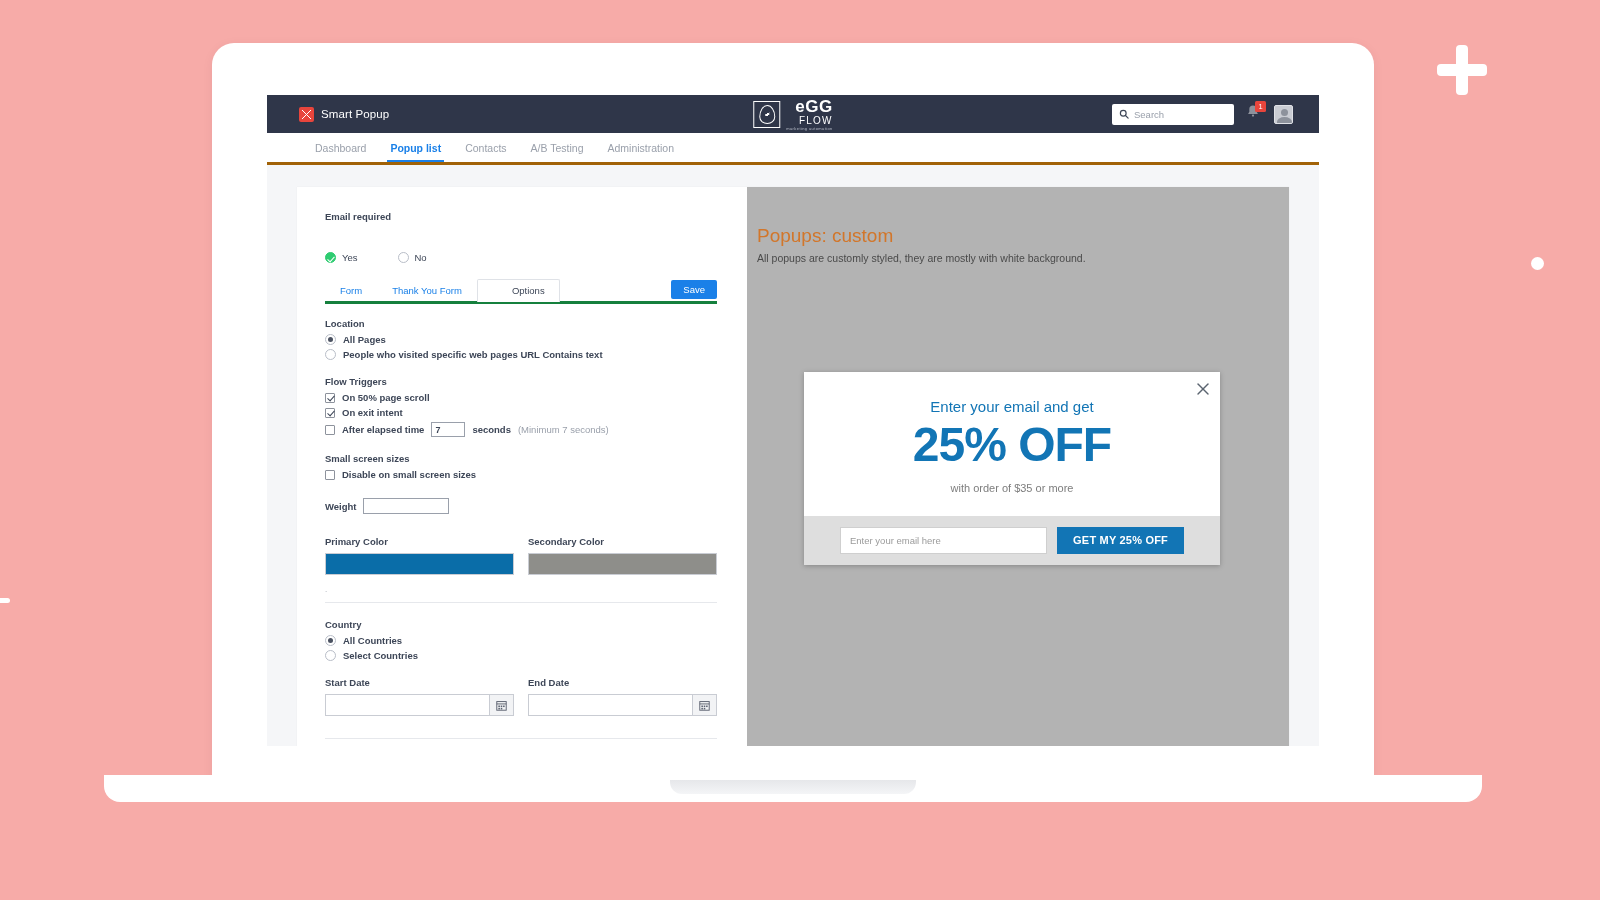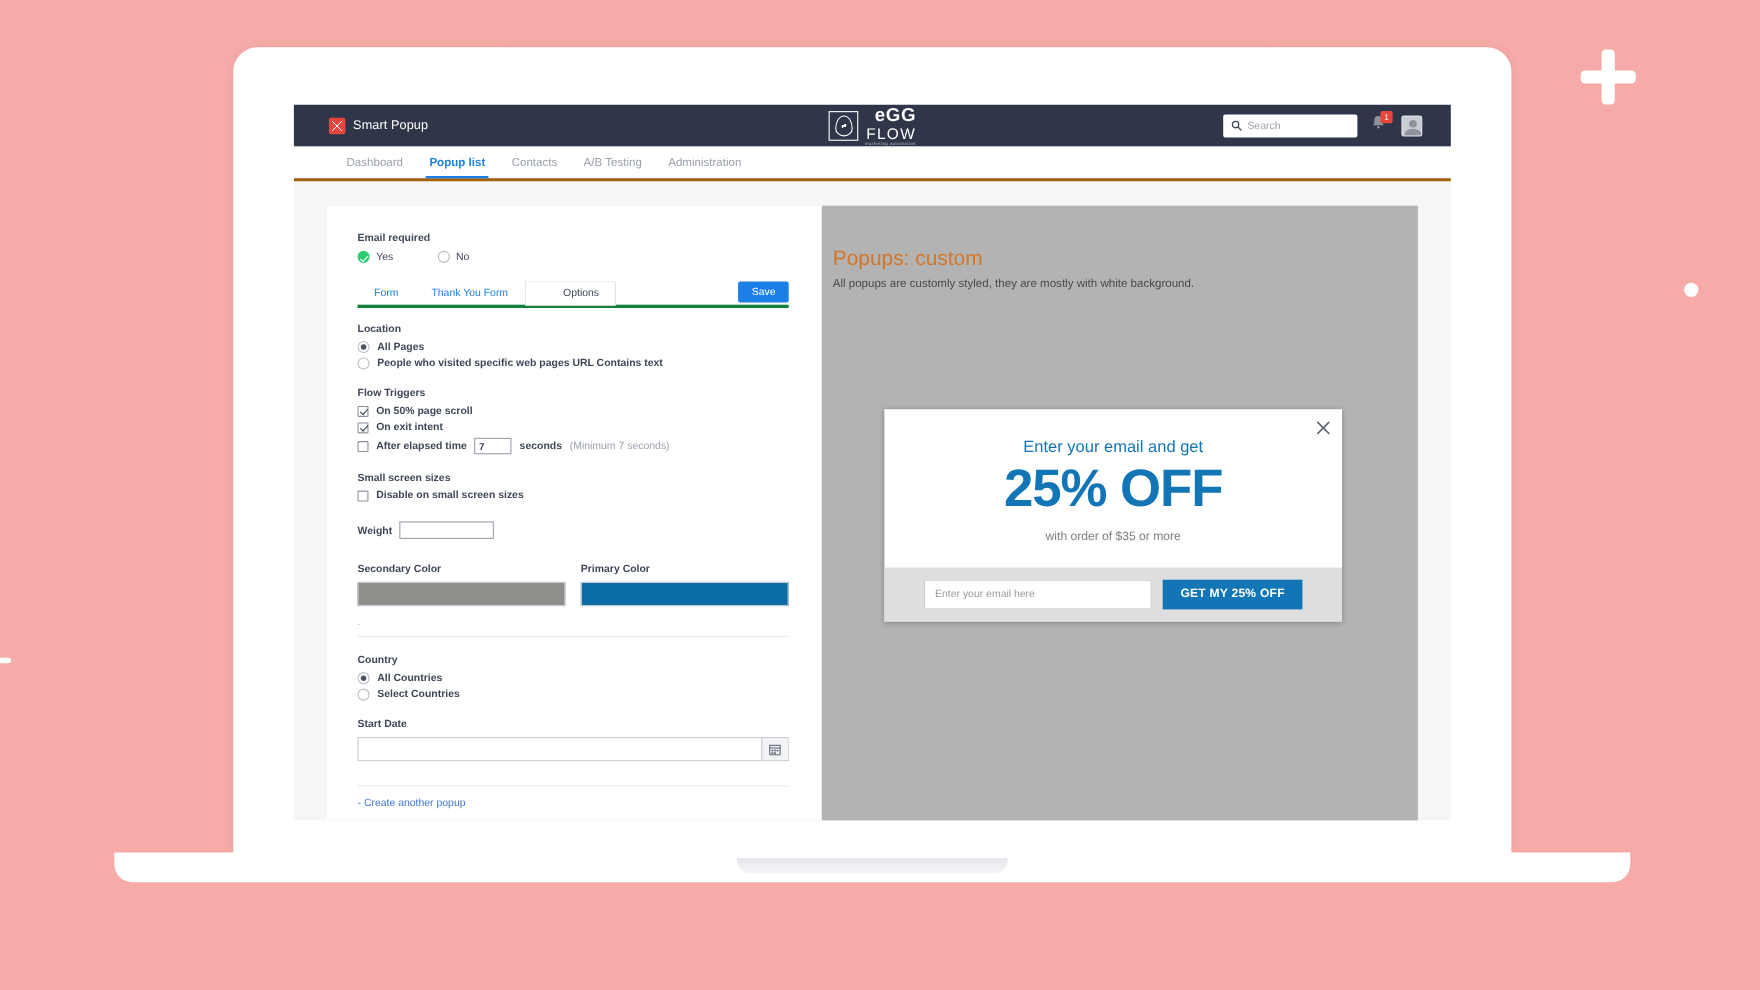--- a/index.html
+++ b/index.html
@@ -95,21 +95,21 @@
     position: relative;
   }
   .logo-egg::after {
     content: ""; position: absolute; left: 5px; top: 3px;
     width: 4px; height: 11px;
     background:
       linear-gradient(160deg, transparent 40%, #fff 40%, #fff 60%, transparent 60%);
   }
   .logo-txt { line-height: 1; }
   .logo-txt .l1 { color: #ffffff; font-size: 17px; font-weight: bold; letter-spacing: .5px; }
-  .logo-txt .l2 { color: #ffffff; font-size: 14px; letter-spacing: 1.2px; margin-top: 1px; }
+  .logo-txt .l2 { color: #ffffff; font-size: 10px; letter-spacing: 1.2px; margin-top: 1px; }
   .logo-txt .l3 { color: #b7bcc8; font-size: 4px; letter-spacing: .4px; margin-top: 1px; }
 
   .nav-right {
     position: absolute; right: 26px; display: flex; align-items: center; gap: 12px;
   }
   .search-box {
     width: 122px; height: 21px; background: #ffffff; border-radius: 2px;
     display: flex; align-items: center; gap: 5px; padding: 0 7px;
   }
   .search-box svg { flex: none; }
@@ -157,21 +157,21 @@
     background: #ffffff; height: 100%; display: flex;
     box-shadow: 0 0 1px rgba(0,0,0,.08);
   }
 
   
   .form-col { width: 448px; padding: 24px 28px 0 28px; overflow: hidden; }
   .field-label {
     font-size: 9.5px; color: #3d4657; font-weight: bold; margin-bottom: 6px;
   }
   .radio-row { display: flex; align-items: center; gap: 40px; margin-bottom: 18px; }
-  .radio-opt { display: flex; align-items: flex-start; gap: 6px; cursor: pointer; }
+  .radio-opt { display: flex; align-items: flex-start; gap: 6px; cursor: pointer; margin-top: 24px; }
   .radio-opt span { font-size: 9.5px; color: #3d4657; }
   .rdo {
     width: 11px; height: 11px; border-radius: 50%;
     border: 1px solid #b9bec8; background: #fff; flex: none; position: relative;
   }
   .rdo.checked-dot::after {
     content: ""; position: absolute; left: 2px; top: 2px;
     width: 5px; height: 5px; border-radius: 50%; background: #4b5261;
   }
   .rdo.green {
@@ -419,26 +419,26 @@
             </label>
           </div>
 
           <div class="weight-row">
             <div class="field-label">Weight</div>
             <input class="text-input" value="" style="">
           </div>
 
           <div class="colors-row">
             <div class="color-block">
+              <div class="field-label">Primary Color</div>
+              <div class="swatch" id="sw-primary" style="background: rgb(10, 109, 168);"></div>
+            </div>
+            <div class="color-block">
               <div class="field-label">Secondary Color</div>
               <div class="swatch" id="sw-secondary" style="background: rgb(142, 142, 138);"></div>
-            </div>
-            <div class="color-block">
-              <div class="field-label">Primary Color</div>
-              <div class="swatch" id="sw-primary" style="background: rgb(10, 109, 168);"></div>
             </div>
           </div>
 
           <div class="dot-tiny">.</div>
           <div class="divider"></div>
 
           <div class="section">
             <div class="section-title">Country</div>
             <label class="opt-row">
               <span class="rdo checked-dot"></span>
@@ -461,20 +461,37 @@
                     <line x1="1" y1="5" x2="13" y2="5" stroke="#5c6270" stroke-width="1.2"></line>
                     <rect x="3" y="7" width="2" height="2" fill="#5c6270"></rect>
                     <rect x="6" y="7" width="2" height="2" fill="#5c6270"></rect>
                     <rect x="9" y="7" width="2" height="2" fill="#5c6270"></rect>
                     <rect x="3" y="10" width="2" height="2" fill="#5c6270"></rect>
                     <rect x="6" y="10" width="2" height="2" fill="#5c6270"></rect>
                   </svg>
                 </div>
               </div>
             </div>
+            <div class="date-block">
+              <div class="field-label">End Date</div>
+              <div class="date-input-wrap">
+                <div class="inp"></div>
+                <div class="cal-btn">
+                  <svg width="11" height="11" viewBox="0 0 14 14">
+                    <rect x="1" y="2" width="12" height="11" fill="none" stroke="#5c6270" stroke-width="1.2"></rect>
+                    <line x1="1" y1="5" x2="13" y2="5" stroke="#5c6270" stroke-width="1.2"></line>
+                    <rect x="3" y="7" width="2" height="2" fill="#5c6270"></rect>
+                    <rect x="6" y="7" width="2" height="2" fill="#5c6270"></rect>
+                    <rect x="9" y="7" width="2" height="2" fill="#5c6270"></rect>
+                    <rect x="3" y="10" width="2" height="2" fill="#5c6270"></rect>
+                    <rect x="6" y="10" width="2" height="2" fill="#5c6270"></rect>
+                  </svg>
+                </div>
+              </div>
+            </div>
           </div>
 
           <div class="bottom-divider"></div>
           <div class="create-link">- Create another popup</div>
         </div>
 
         <div class="preview-col">
           <div class="preview-title">Popups: custom</div>
           <div class="preview-sub">All popups are customly styled, they are mostly with white background.</div>
 

